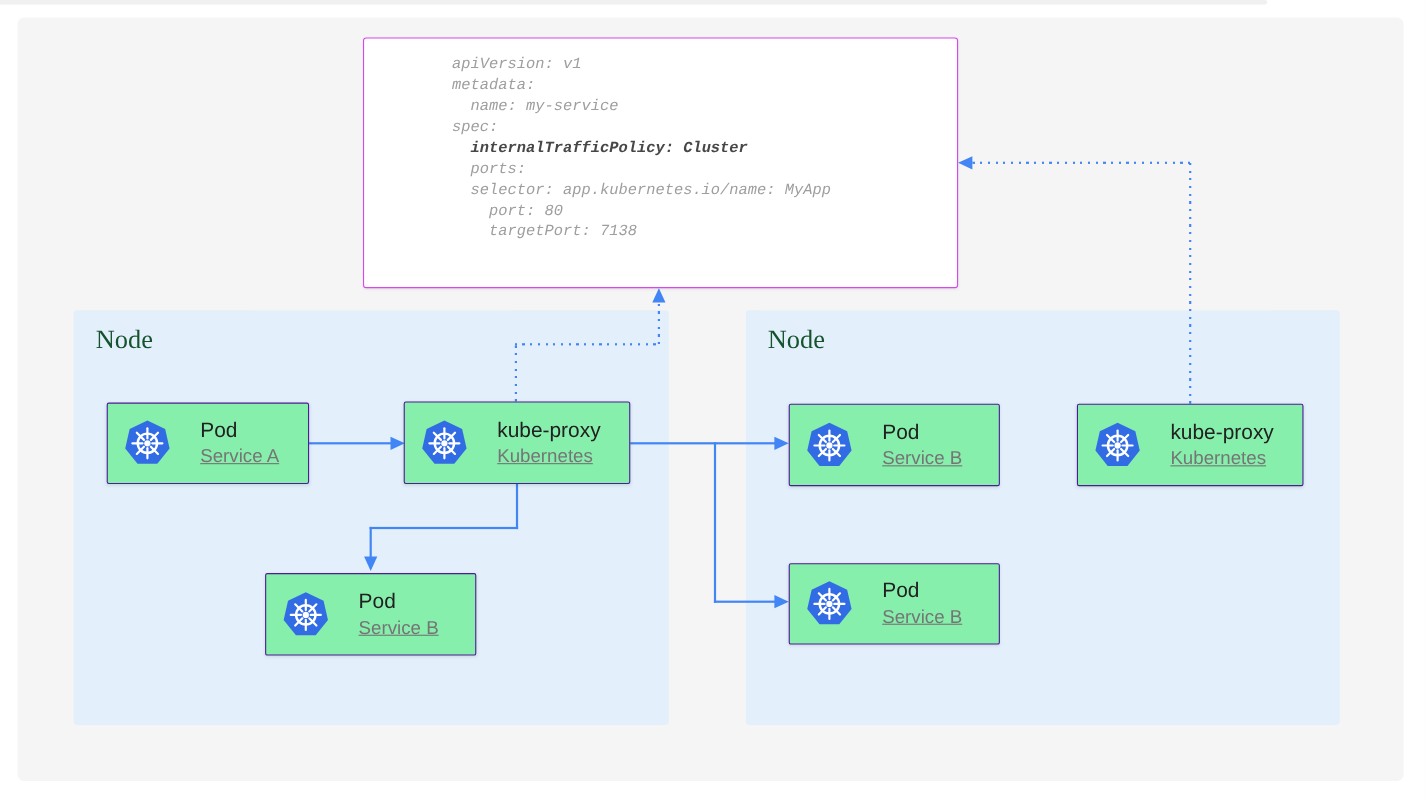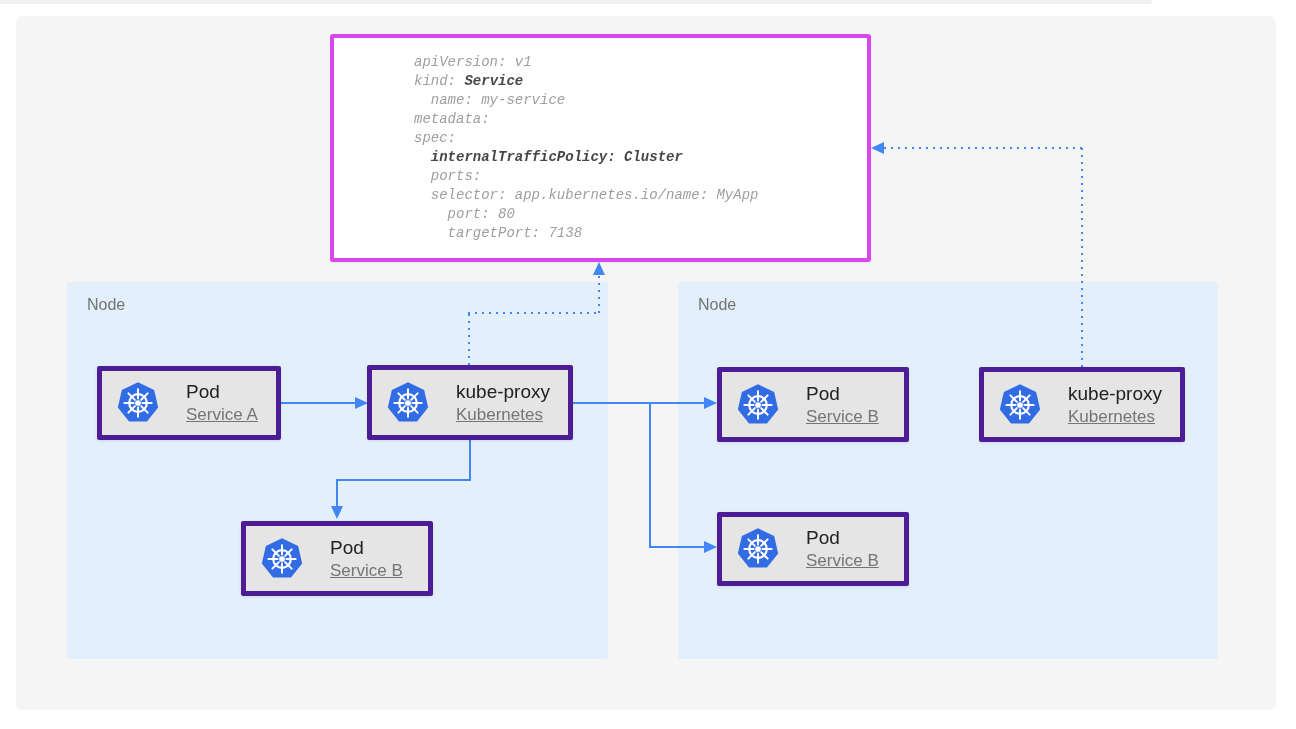--- a/index.html
+++ b/index.html
@@ -3,29 +3,29 @@
 <meta charset="utf-8">
 <style>
   html,body{margin:0;padding:0;background:#ffffff;}
   .stage{position:relative;width:1296px;height:729px;background:#ffffff;overflow:hidden;
          font-family:"Liberation Sans",sans-serif;}
   .topbar{position:absolute;left:0;top:0;width:1152px;height:4px;background:#f0f0f1;
           border-radius:0 4px 4px 0;}
   .panel{position:absolute;left:16px;top:16px;width:1260px;height:694px;background:#f5f5f6;
          border-radius:6px;}
   .node{position:absolute;background:#e3f0fc;border-radius:3px;}
-  .node-label{position:absolute;left:20px;top:14px;font-size:16px;color:#737373;}
+  .node-label{position:absolute;left:20px;top:14px;font-size:24px;color:#14532d;font-family:Liberation Serif, serif;}
   .yaml-box{position:absolute;left:330px;top:34px;width:541px;height:228px;background:#ffffff;
-            border:4px solid #d946ef;border-radius:3px;box-shadow:0 1px 2px rgba(0,0,0,.06);
+            border:1px solid #d946ef;border-radius:3px;box-shadow:0 1px 2px rgba(0,0,0,.06);
             box-sizing:border-box;}
   .yaml{padding:15px 0 0 80px;font-family:"Liberation Mono",monospace;font-style:italic;
         font-size:14px;line-height:19px;color:#9e9e9e;}
   .yaml div{white-space:pre;}
   .yaml .b{font-weight:bold;color:#474747;}
-  .card{position:absolute;background:#e5e5e5;border:5px solid #4c1d95;border-radius:2px;
+  .card{position:absolute;background:#86efac;border:1px solid #4c1d95;border-radius:2px;
         box-shadow:0 1px 3px rgba(0,0,0,.10);box-sizing:border-box;
         display:flex;align-items:center;padding-left:14px;gap:26px;}
   .k8s-icon{width:44px;height:44px;display:block;flex:none;}
   .card-text{display:flex;flex-direction:column;}
   .card-title{font-size:19px;color:#212121;line-height:24px;}
   .card-sub{font-size:17px;color:#757575;line-height:22px;text-decoration:underline;}
   .ln{position:absolute;background:#4285f4;}
   .dot-h{position:absolute;height:2px;
          background-image:repeating-linear-gradient(90deg,#4285f4 0 2px,transparent 2px 7px);}
   .dot-v{position:absolute;width:2px;
@@ -195,23 +195,22 @@
    </svg></span>
     <span class="card-text">
       <span class="card-title">kube-proxy</span>
       <span class="card-sub">Kubernetes</span>
     </span>
   </div>
 
   <div class="yaml-box">
     <div class="yaml">
       <div><span>apiVersion: v1</span></div>
-      <div><span>kind: </span><span class="b">Service</span></div>
+      <div><span>metadata:</span></div>
       <div><span>  name: my-service</span></div>
-      <div><span>metadata:</span></div>
       <div><span>spec:</span></div>
       <div><span>  </span><span class="b">internalTrafficPolicy: Cluster</span></div>
       <div><span>  ports:</span></div>
       <div><span>  selector: app.kubernetes.io/name: MyApp</span></div>
       <div><span>    port: 80</span></div>
       <div><span>    targetPort: 7138</span></div>
     </div>
   </div>
 
 </div>

